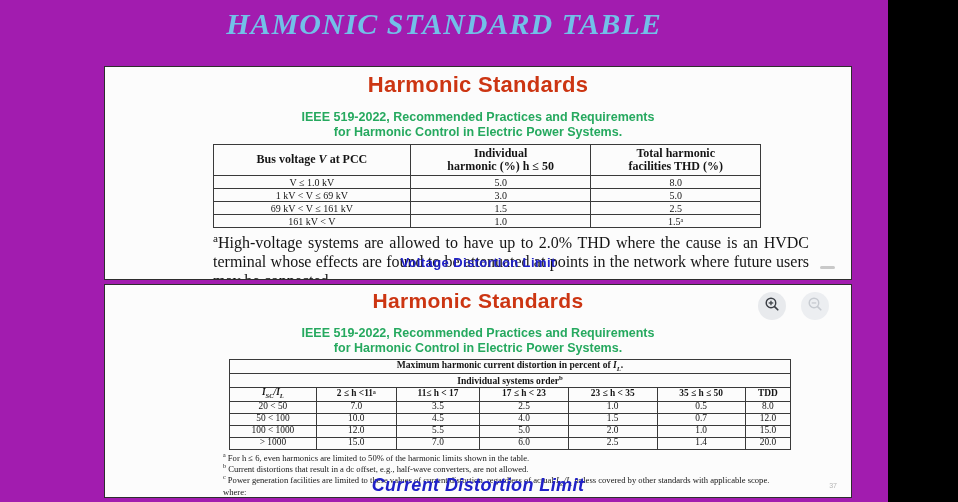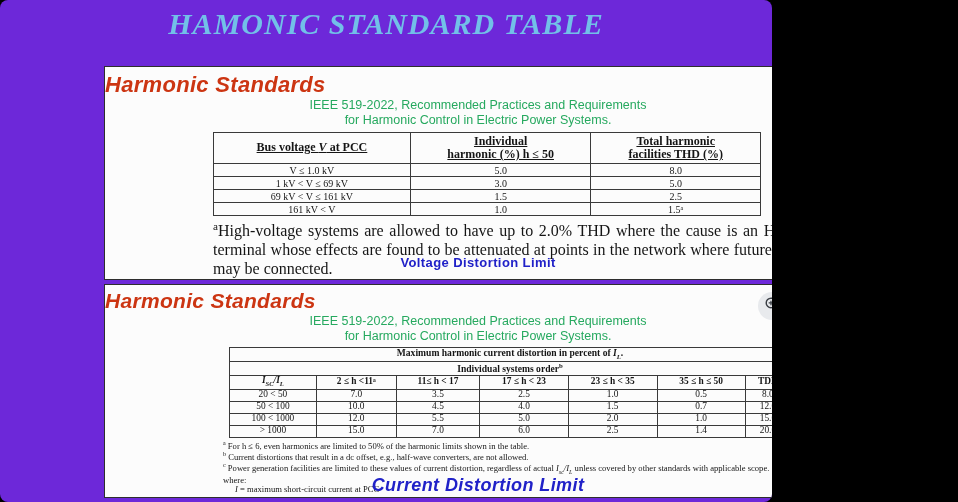--- a/index.html
+++ b/index.html
@@ -1,34 +1,34 @@
 <!DOCTYPE html>
 <html><head>
 <meta charset="utf-8">
 <style>
   html,body{margin:0;padding:0;background:#000;}
-  .stage{position:relative;width:772px;height:502px;background:#6d28d9;overflow:hidden;
-         font-family:"Liberation Sans","DejaVu Sans",sans-serif;border-radius:8px;}
+  .stage{position:relative;width:888px;height:502px;background:#a21caf;overflow:hidden;
+         font-family:"Liberation Sans","DejaVu Sans",sans-serif;}
   .main-title{position:absolute;top:7px;left:0;width:100%;text-align:center;
     font-family:"Liberation Serif","DejaVu Serif",serif;font-style:italic;font-weight:bold;
     font-size:30px;letter-spacing:1px;color:#72c0e8;}
   .panel{position:absolute;left:104px;width:748px;background:#fcfcfc;overflow:hidden;
          border:1px solid #2e2e2e;box-sizing:border-box;}
   .panel-top{top:66px;height:214px;}
   .panel-bottom{top:284px;height:214px;}
-  .red-title{margin:6px 0 0;text-align:left;color:#cc3512;font-size:22px;font-weight:bold;
-    letter-spacing:.3px;line-height:1.05;font-style:italic;}
+  .red-title{margin:6px 0 0;text-align:center;color:#cc3512;font-size:22px;font-weight:bold;
+    letter-spacing:.3px;line-height:1.05;}
   .panel-bottom .red-title{margin-top:5px;font-size:21px;}
-  .green-sub{margin-top:2px;text-align:center;color:#26a95f;font-weight:normal;font-size:12.5px;line-height:1.18;}
+  .green-sub{margin-top:14px;text-align:center;color:#26a95f;font-weight:bold;font-size:12.5px;line-height:1.18;}
   
   .vtable{border-collapse:collapse;margin:4px 0 0 108px;width:548px;
     font-family:"Liberation Serif","DejaVu Serif",serif;font-size:12px;color:#151515;
     border:1.5px solid #333;}
   .vtable th,.vtable td{border:1px solid #3a3a3a;text-align:center;padding:1px 4px;}
-  .vtable thead th{font-weight:bold;line-height:1.12;padding:2px 4px;text-decoration:underline;}
+  .vtable thead th{font-weight:bold;line-height:1.12;padding:2px 4px;}
   .vtable td{font-size:10px;padding:.5px 4px;}
   .col-bus{width:36%;}.col-ind{width:33%;}.col-thd{width:31%;}
   .footnote{font-family:"Liberation Serif","DejaVu Serif",serif;font-size:16px;color:#151515;
     text-align:justify;margin:4px 42px 0 108px;line-height:1.16;}
   .blue-caption{position:absolute;left:0;width:100%;text-align:center;color:#2021c8;
     font-weight:bold;font-size:13px;letter-spacing:.4px;}
   .panel-top .blue-caption{bottom:9px;}
   .panel-bottom .blue-caption{bottom:1px;font-size:18px;font-style:italic;}
   .smudge{position:absolute;right:16px;bottom:10px;width:15px;height:3px;background:#c9c9c9;
     border-radius:2px;}

